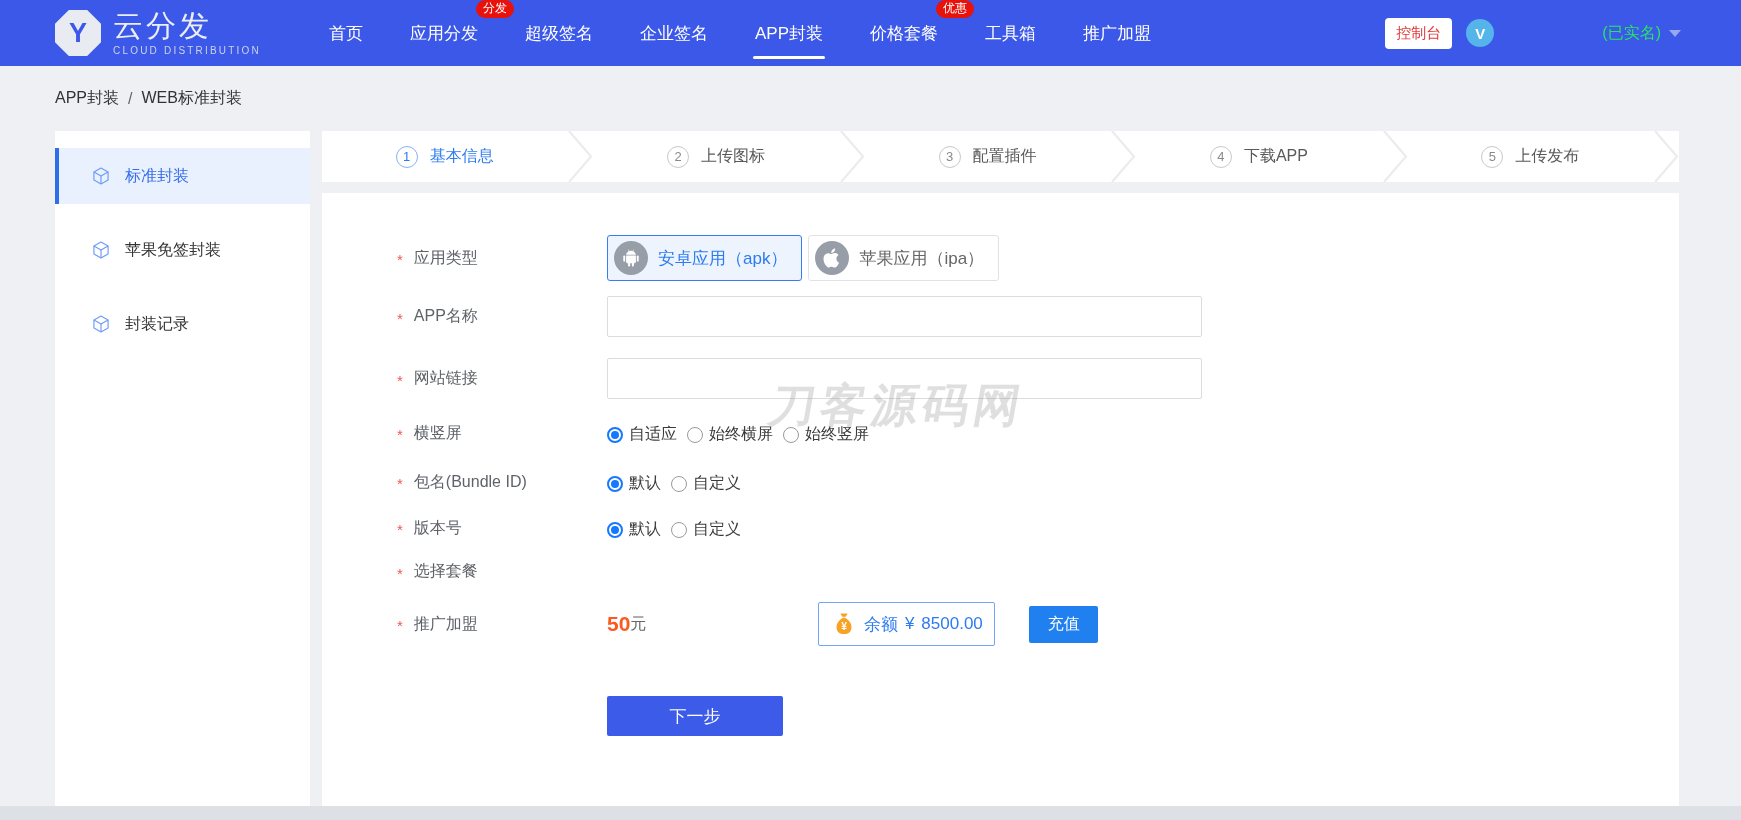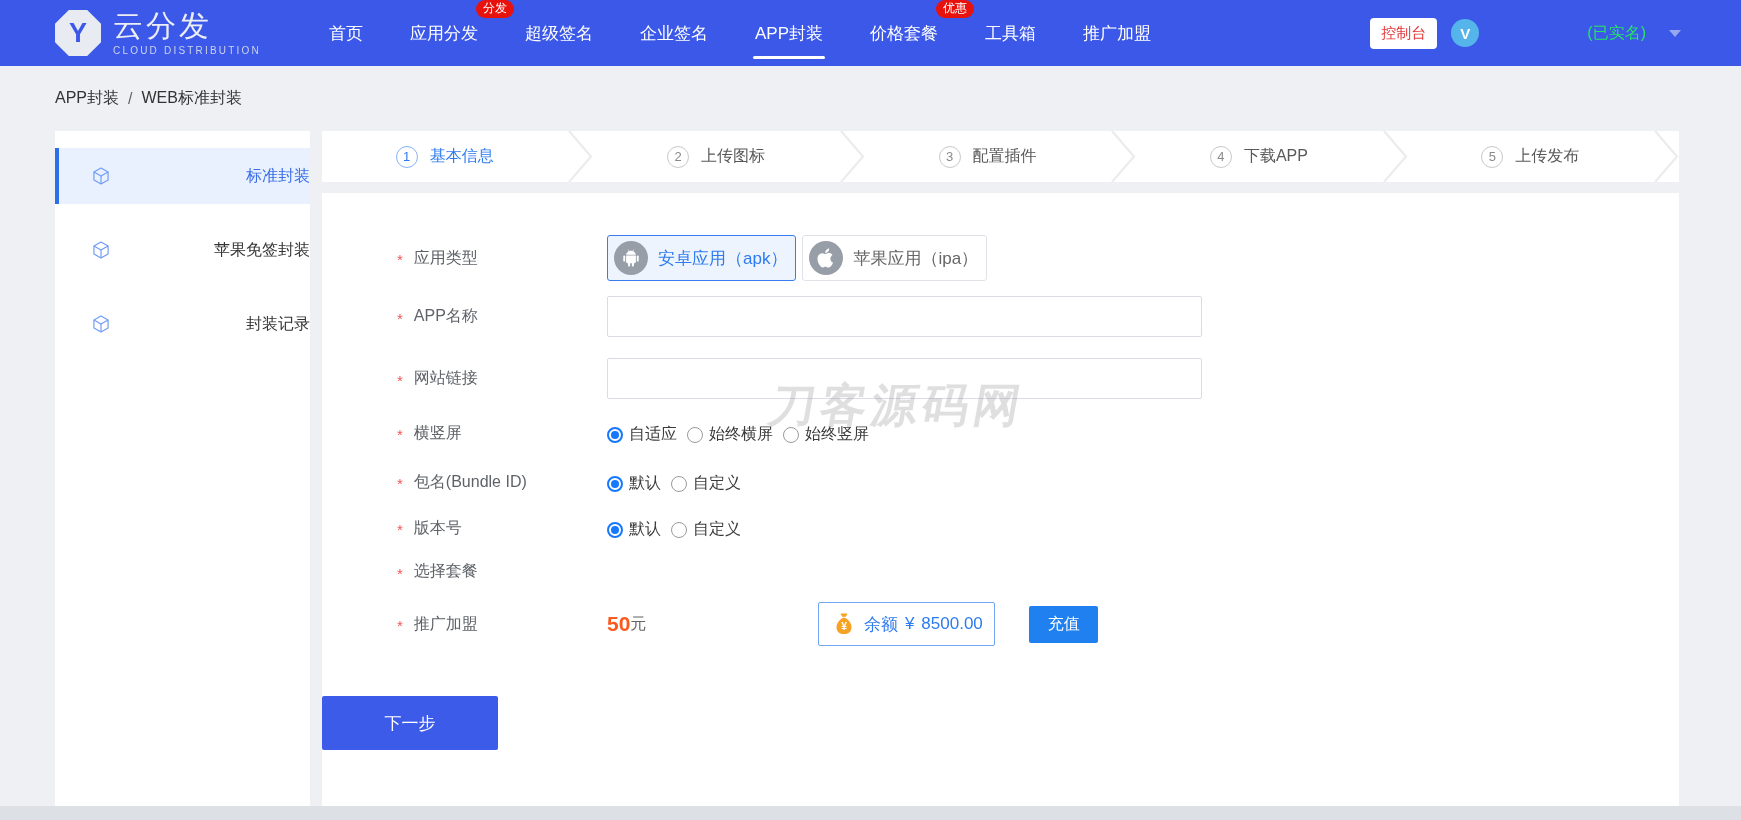--- a/index.html
+++ b/index.html
@@ -16,32 +16,32 @@
   .logo-text-sub { color:#ccd4ec; font-size:10px; letter-spacing:2.2px; margin-top:4px; }
   .nav-menu { display:flex; margin-left:68px; gap:47px; }
   .nav-item { position:relative; color:#fff; font-size:17px; cursor:pointer; padding:6px 0; white-space:nowrap; }
   .nav-item.active::after { content:''; position:absolute; left:-2px; right:-2px; bottom:-8px; height:3px; background:#fff; border-radius:2px; }
   .nav-badge { position:absolute; top:-16px; right:-36px; background:#e8120c; color:#fff; font-size:12px;
     padding:2px 7px 3px; border-radius:10px; line-height:1.1; }
   .nav-right { margin-left:auto; display:flex; align-items:center; }
   .console-btn { background:#fff; color:#e03a3a; font-size:15px; padding:6px 11px; border:none; border-radius:4px; cursor:pointer; }
   .avatar { width:28px; height:28px; border-radius:50%; background:#55b4e9; color:#fff; font-size:15px; font-weight:bold;
     display:flex; align-items:center; justify-content:center; margin-left:14px; cursor:pointer; }
-  .user-status { margin-left:108px; color:#27e465; font-size:16px; display:flex; align-items:center; gap:23px; cursor:pointer; }
+  .user-status { margin-left:108px; color:#27e465; font-size:16px; display:flex; align-items:center; gap:8px; cursor:pointer; }
   .caret-down { width:0; height:0; border-left:6px solid transparent; border-right:6px solid transparent; border-top:7px solid #96a9ef; }
 
   
   .breadcrumb { height:65px; display:flex; align-items:center; padding-left:55px; font-size:16px; color:#333; }
   .crumb-sep { margin:0 9px; color:#666; }
 
   
   .content { display:flex; padding:0 62px 0 55px; gap:12px; height:685px; }
   .sidebar { width:255px; background:#fff; padding-top:17px; flex:none; }
   .side-item { height:56px; display:flex; align-items:center; padding-left:36px; margin-bottom:18px;
-    font-size:16px; color:#333; cursor:pointer; position:relative;justify-content:space-between; }
+    font-size:16px; color:#333; cursor:pointer; position:relative; }
   .side-item .cube { width:20px; height:20px; margin-right:14px; color:#6f9bf5; flex:none; }
   .side-item.active { background:#e8f1fd; color:#3a6ee8; }
   .side-item.active::before { content:''; position:absolute; left:0; top:0; bottom:0; width:4px; background:#2d6fe8; }
 
   .main { flex:1; display:flex; flex-direction:column; min-width:0; }
 
   
   .steps { height:51px; background:#fff; display:flex; align-items:stretch; margin-bottom:11px; overflow:hidden; }
   .step { flex:1; display:flex; align-items:center; justify-content:center; gap:12px; font-size:16px; color:#595959; cursor:pointer; }
   .step-circle { width:22px; height:22px; border:1px solid #c9c9c9; border-radius:50%;
@@ -50,21 +50,21 @@
   .step.active .step-circle { border-color:#85b2f5; color:#2d7bf0; }
   .step-sep { width:26px; flex:none; }
   .step-sep svg { display:block; width:100%; height:100%; }
 
   
   .panel { background:#fff; flex:1; position:relative; padding-top:42px; }
   .frow { display:flex; align-items:center; }
   .flabel { width:285px; flex:none; padding-left:75px; font-size:16px; color:#5f6368; display:flex; align-items:center; }
   .req { color:#f25555; font-size:15px; margin-right:11px; margin-top:3px; }
 
-  .type-btn { height:46px; display:flex; align-items:center; gap:10px; padding:0 8px 0 6px;
+  .type-btn { height:46px; display:flex; align-items:center; gap:10px; padding:0 14px 0 6px;
     border:1px solid #dfe3e8; background:#fff; border-radius:3px; font-size:17px; color:#666; cursor:pointer; }
   .type-btn.selected { border-color:#3a7bf0; background:#edf4fe; color:#2d7bf0; }
   .type-btn + .type-btn { margin-left:6px; }
   .type-icon { width:34px; height:34px; border-radius:50%; background:#989ea8;
     display:flex; align-items:center; justify-content:center; flex:none; }
   .type-icon svg { width:24px; height:24px; }
 
   .text-input { width:595px; height:41px; border:1px solid #d9dde3; border-radius:2px; background:#fff;
     padding:0 12px; font-size:15px; color:#333; outline:none; }
 
@@ -80,21 +80,21 @@
 
   .price-row { height:44px; }
   .price-amount { color:#fa5a1e; font-size:21px; font-weight:bold; }
   .price-unit { color:#666; font-size:16px; }
   .balance-box { margin-left:172px; width:177px; height:44px; border:1px solid #74a7f0; border-radius:2px; background:#fff;
     display:flex; align-items:center; justify-content:center; gap:7px; color:#2d7bf0; font-size:17px; cursor:pointer; }
   .balance-box svg { width:26px; height:26px; flex:none; }
   .recharge-btn { margin-left:34px; width:69px; height:37px; background:#2080f0; color:#fff; font-size:16px;
     border:none; border-radius:2px; cursor:pointer; }
 
-  .next-btn { width:176px; height:54px; background:#3c5be9; color:#fff; font-size:17px;
+  .next-btn { margin-left:285px; width:176px; height:40px; background:#3c5be9; color:#fff; font-size:17px;
     border:none; border-radius:2px; cursor:pointer; }
 
   .watermark { position:absolute; left:448px; top:182px; font-size:46px; font-weight:bold;
     color:rgba(150,150,150,0.30); transform:skewX(-10deg); letter-spacing:5px; pointer-events:none; z-index:5; white-space:nowrap; }
 
   .footer-strip { position:absolute; left:0; bottom:0; width:100%; height:14px; background:#dde0e4; }
 
   
   .mb15{margin-bottom:15px;} .mb21{margin-bottom:21px;} .mb22{margin-bottom:22px;}
   .mb25{margin-bottom:25px;} .mb20{margin-bottom:20px;} .mb50{margin-bottom:50px;}

